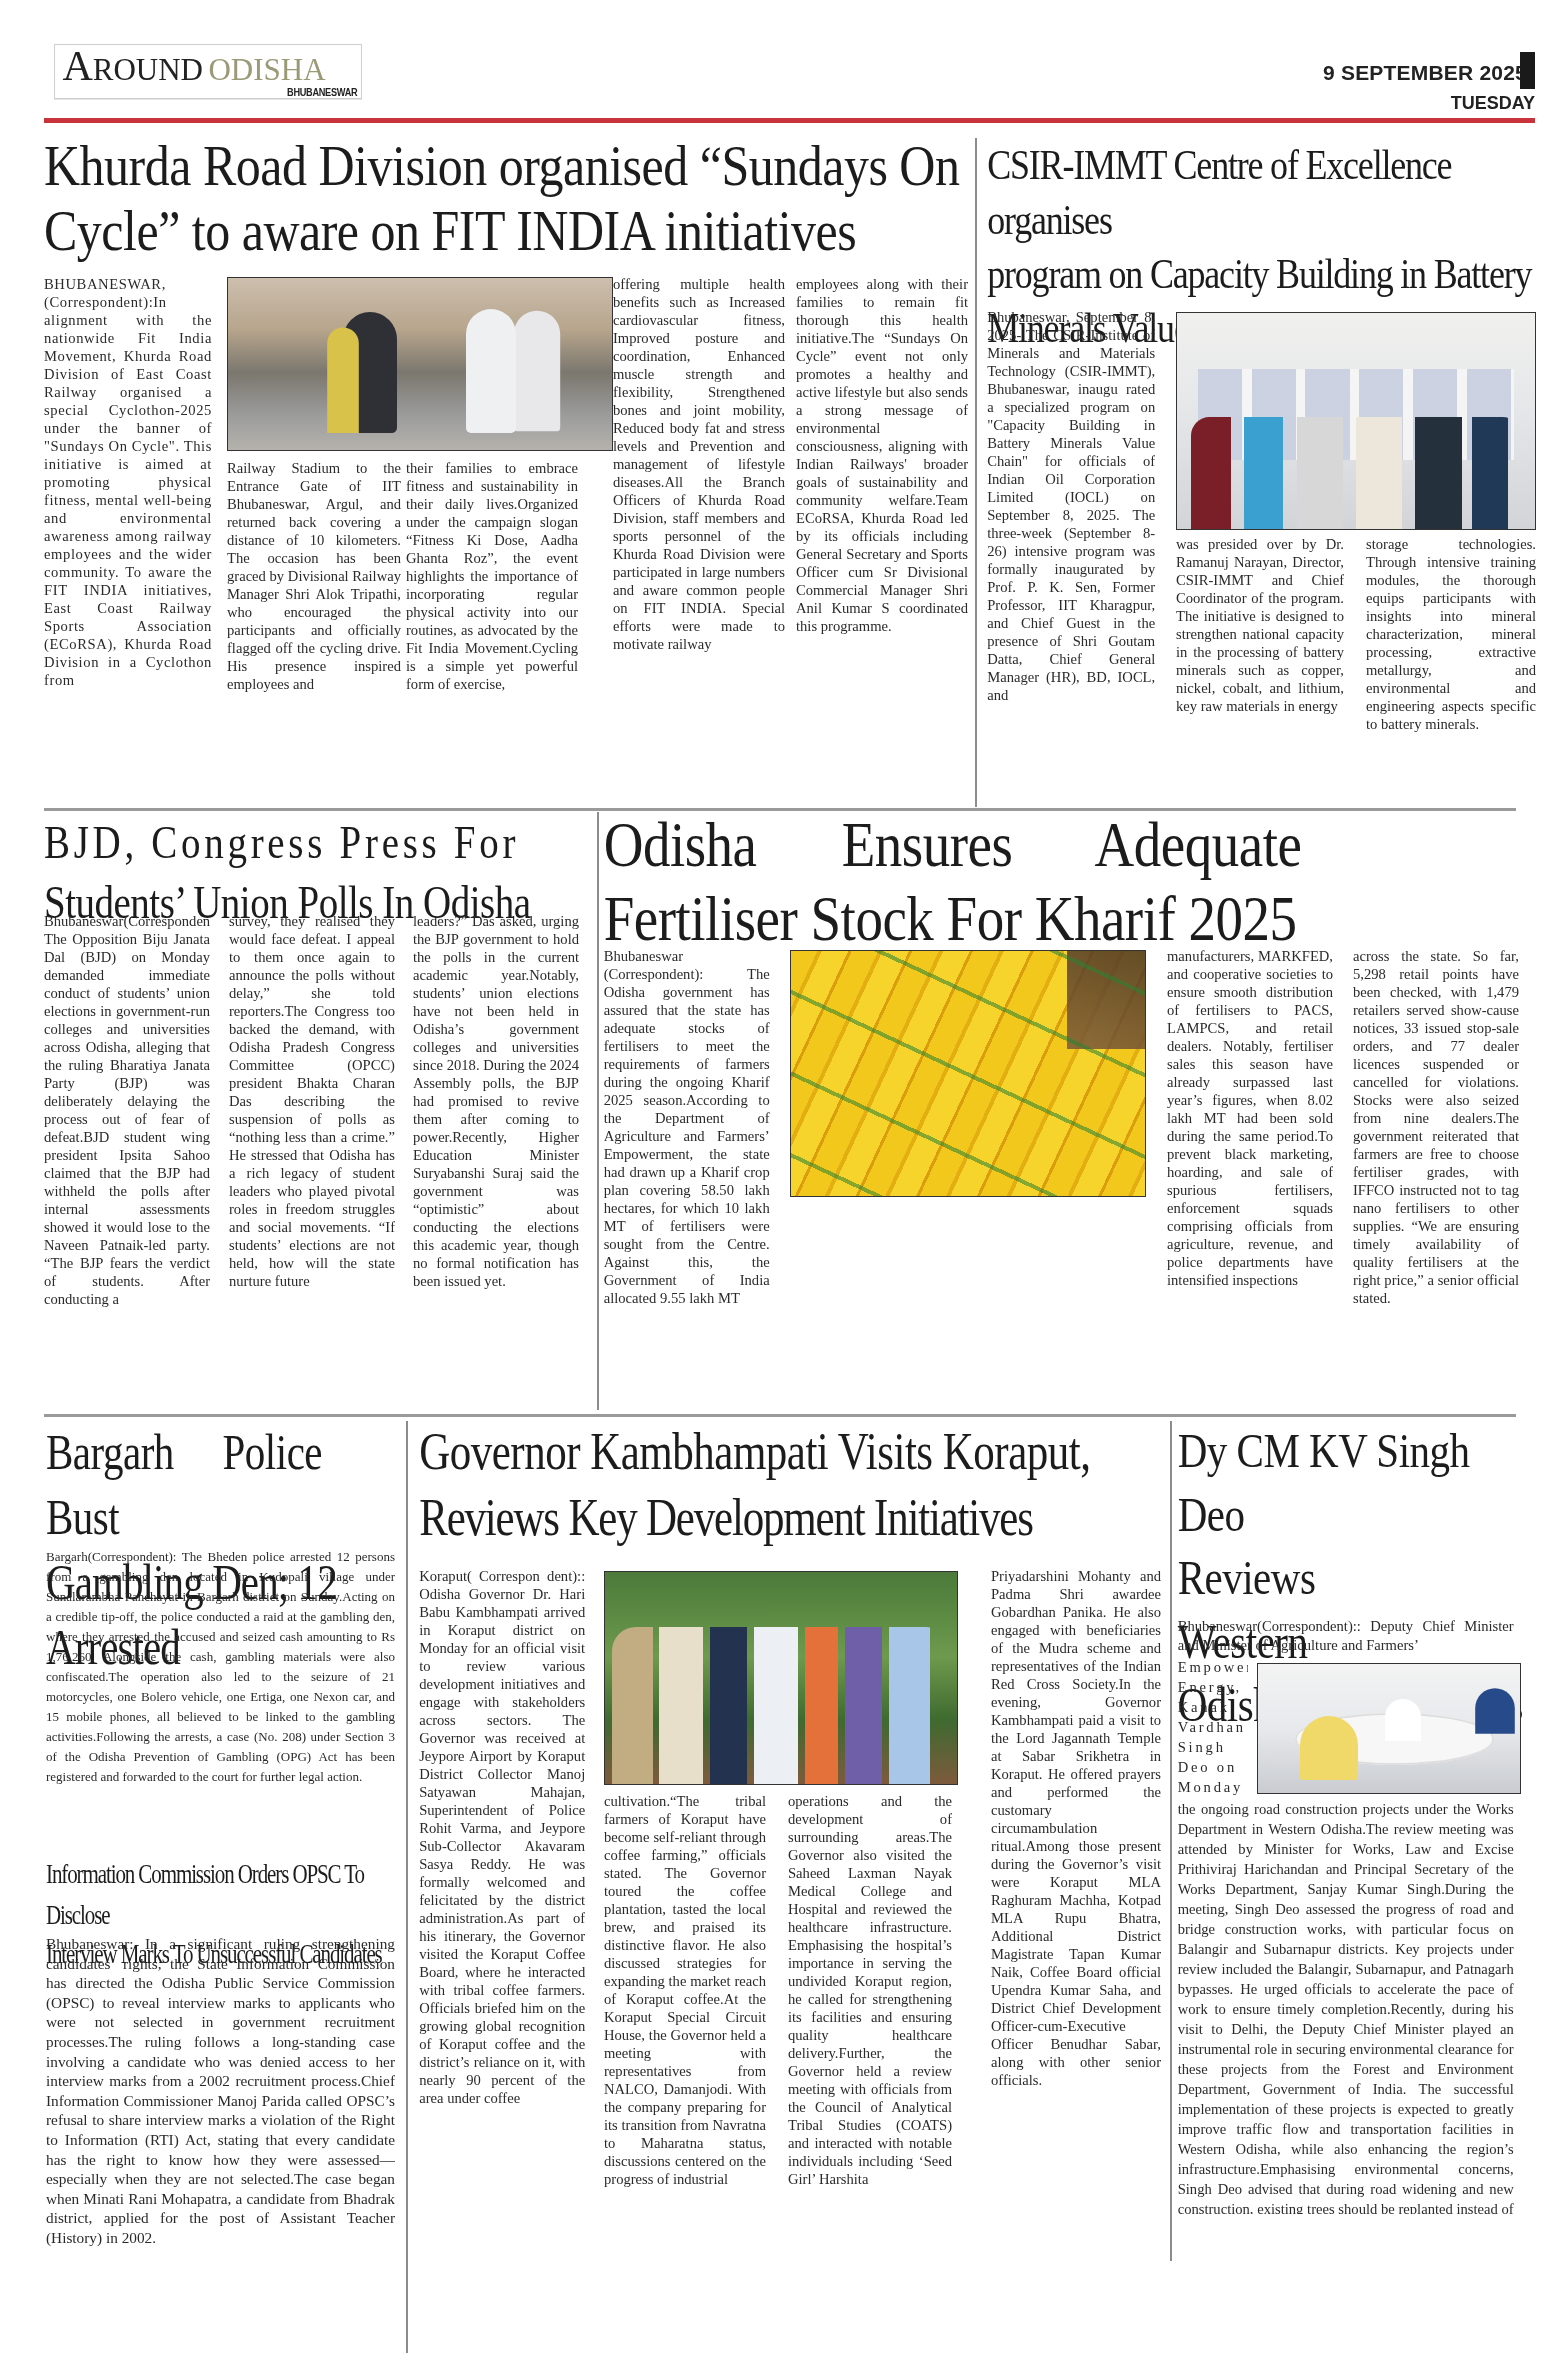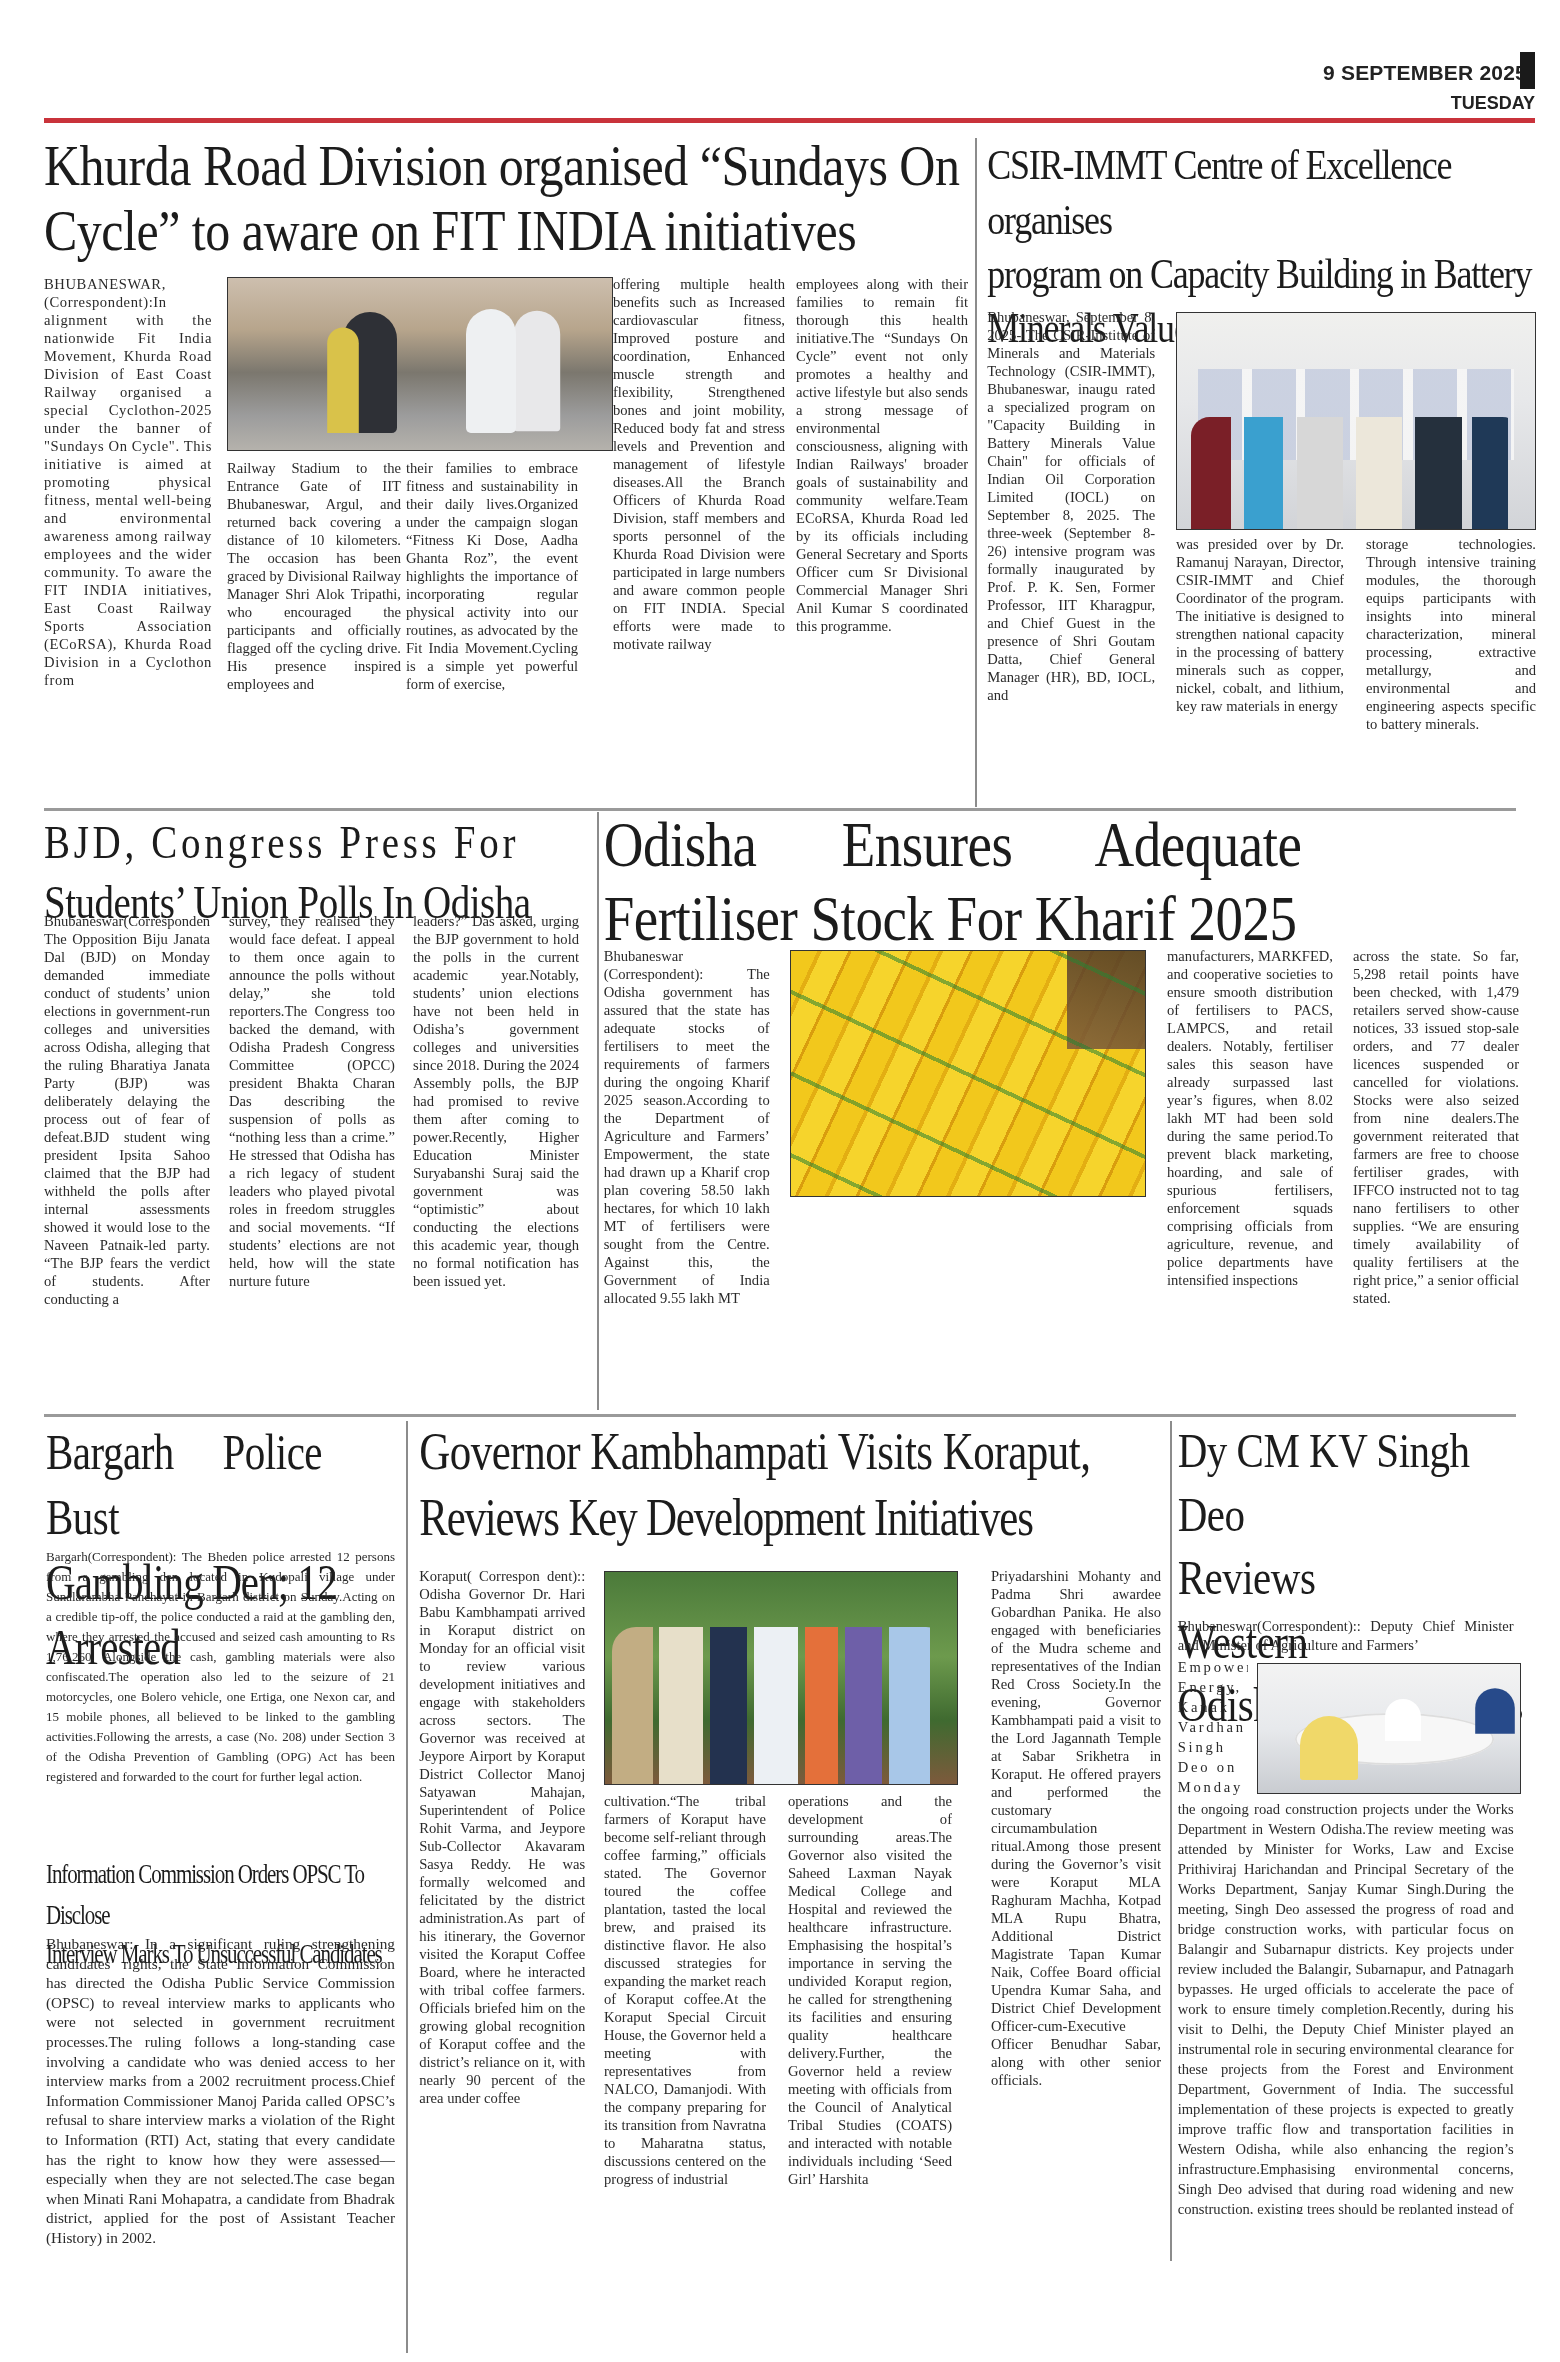--- a/index.html
+++ b/index.html
@@ -51,20 +51,26 @@
       linear-gradient(90deg, #c2ad83 0 12%, transparent 12% 14%, #e7dfc9 14% 27%, transparent 27% 29%, #23324f 29% 40%, transparent 40% 42%, #ecf0f4 42% 55%, transparent 55% 57%, #e4703a 57% 67%, transparent 67% 69%, #6e5fa8 69% 80%, transparent 80% 82%, #a8c7e8 82% 94%, transparent 94%); border-radius: 24px 24px 0 0; }
 
   .photo-meet { background: linear-gradient(180deg, #f3f3f3 0%, #e7e9ec 50%, #c9ccd1 100%); }
   .photo-meet::before { content:""; position:absolute; left:14%; top:38%; width:76%; height:40%; background: #f7f7f7; border-radius: 50%; box-shadow: inset 0 0 0 1.8px #ddd; }
   .photo-meet::after { content:""; position:absolute; left:16%; top:40%; width:22%; height:50%; background:#f0d869; border-radius: 37px 37px 3.7px 3.7px; box-shadow: 166px -37px 0 -9.2px #274a8a, 74px -28px 0 -11px #ffffff, 240px -18.5px 0 -7.4px #f5f5f5; }
 </style>
 </head>
 <body>
 
 <header class="masthead">
+  <div class="logo-box">
+    <div class="logo-title">
+      <span class="logo-around"><span class="big">A</span><span>ROUND</span></span><span class="logo-odisha">ODISHA</span>
+    </div>
+    <div class="logo-sub">BHUBANESWAR</div>
+  </div>
   <div class="date-line">9  SEPTEMBER 2025</div>
   <div class="date-bar"></div>
   <div class="day-line">TUESDAY</div>
   <div class="red-rule"></div>
 </header>
 
 <article class="article" style="left:0;top:129px;width:978px;height:678px;">
   <h1 class="headline" style="position:absolute;left:44px;top:3.7px;font-size:50px;line-height:57px;width:923px;transform:scaleY(1.15);">
     <span>Khurda Road Division organised “Sundays On</span><br>
     <span>Cycle” to aware on FIT INDIA initiatives</span>

